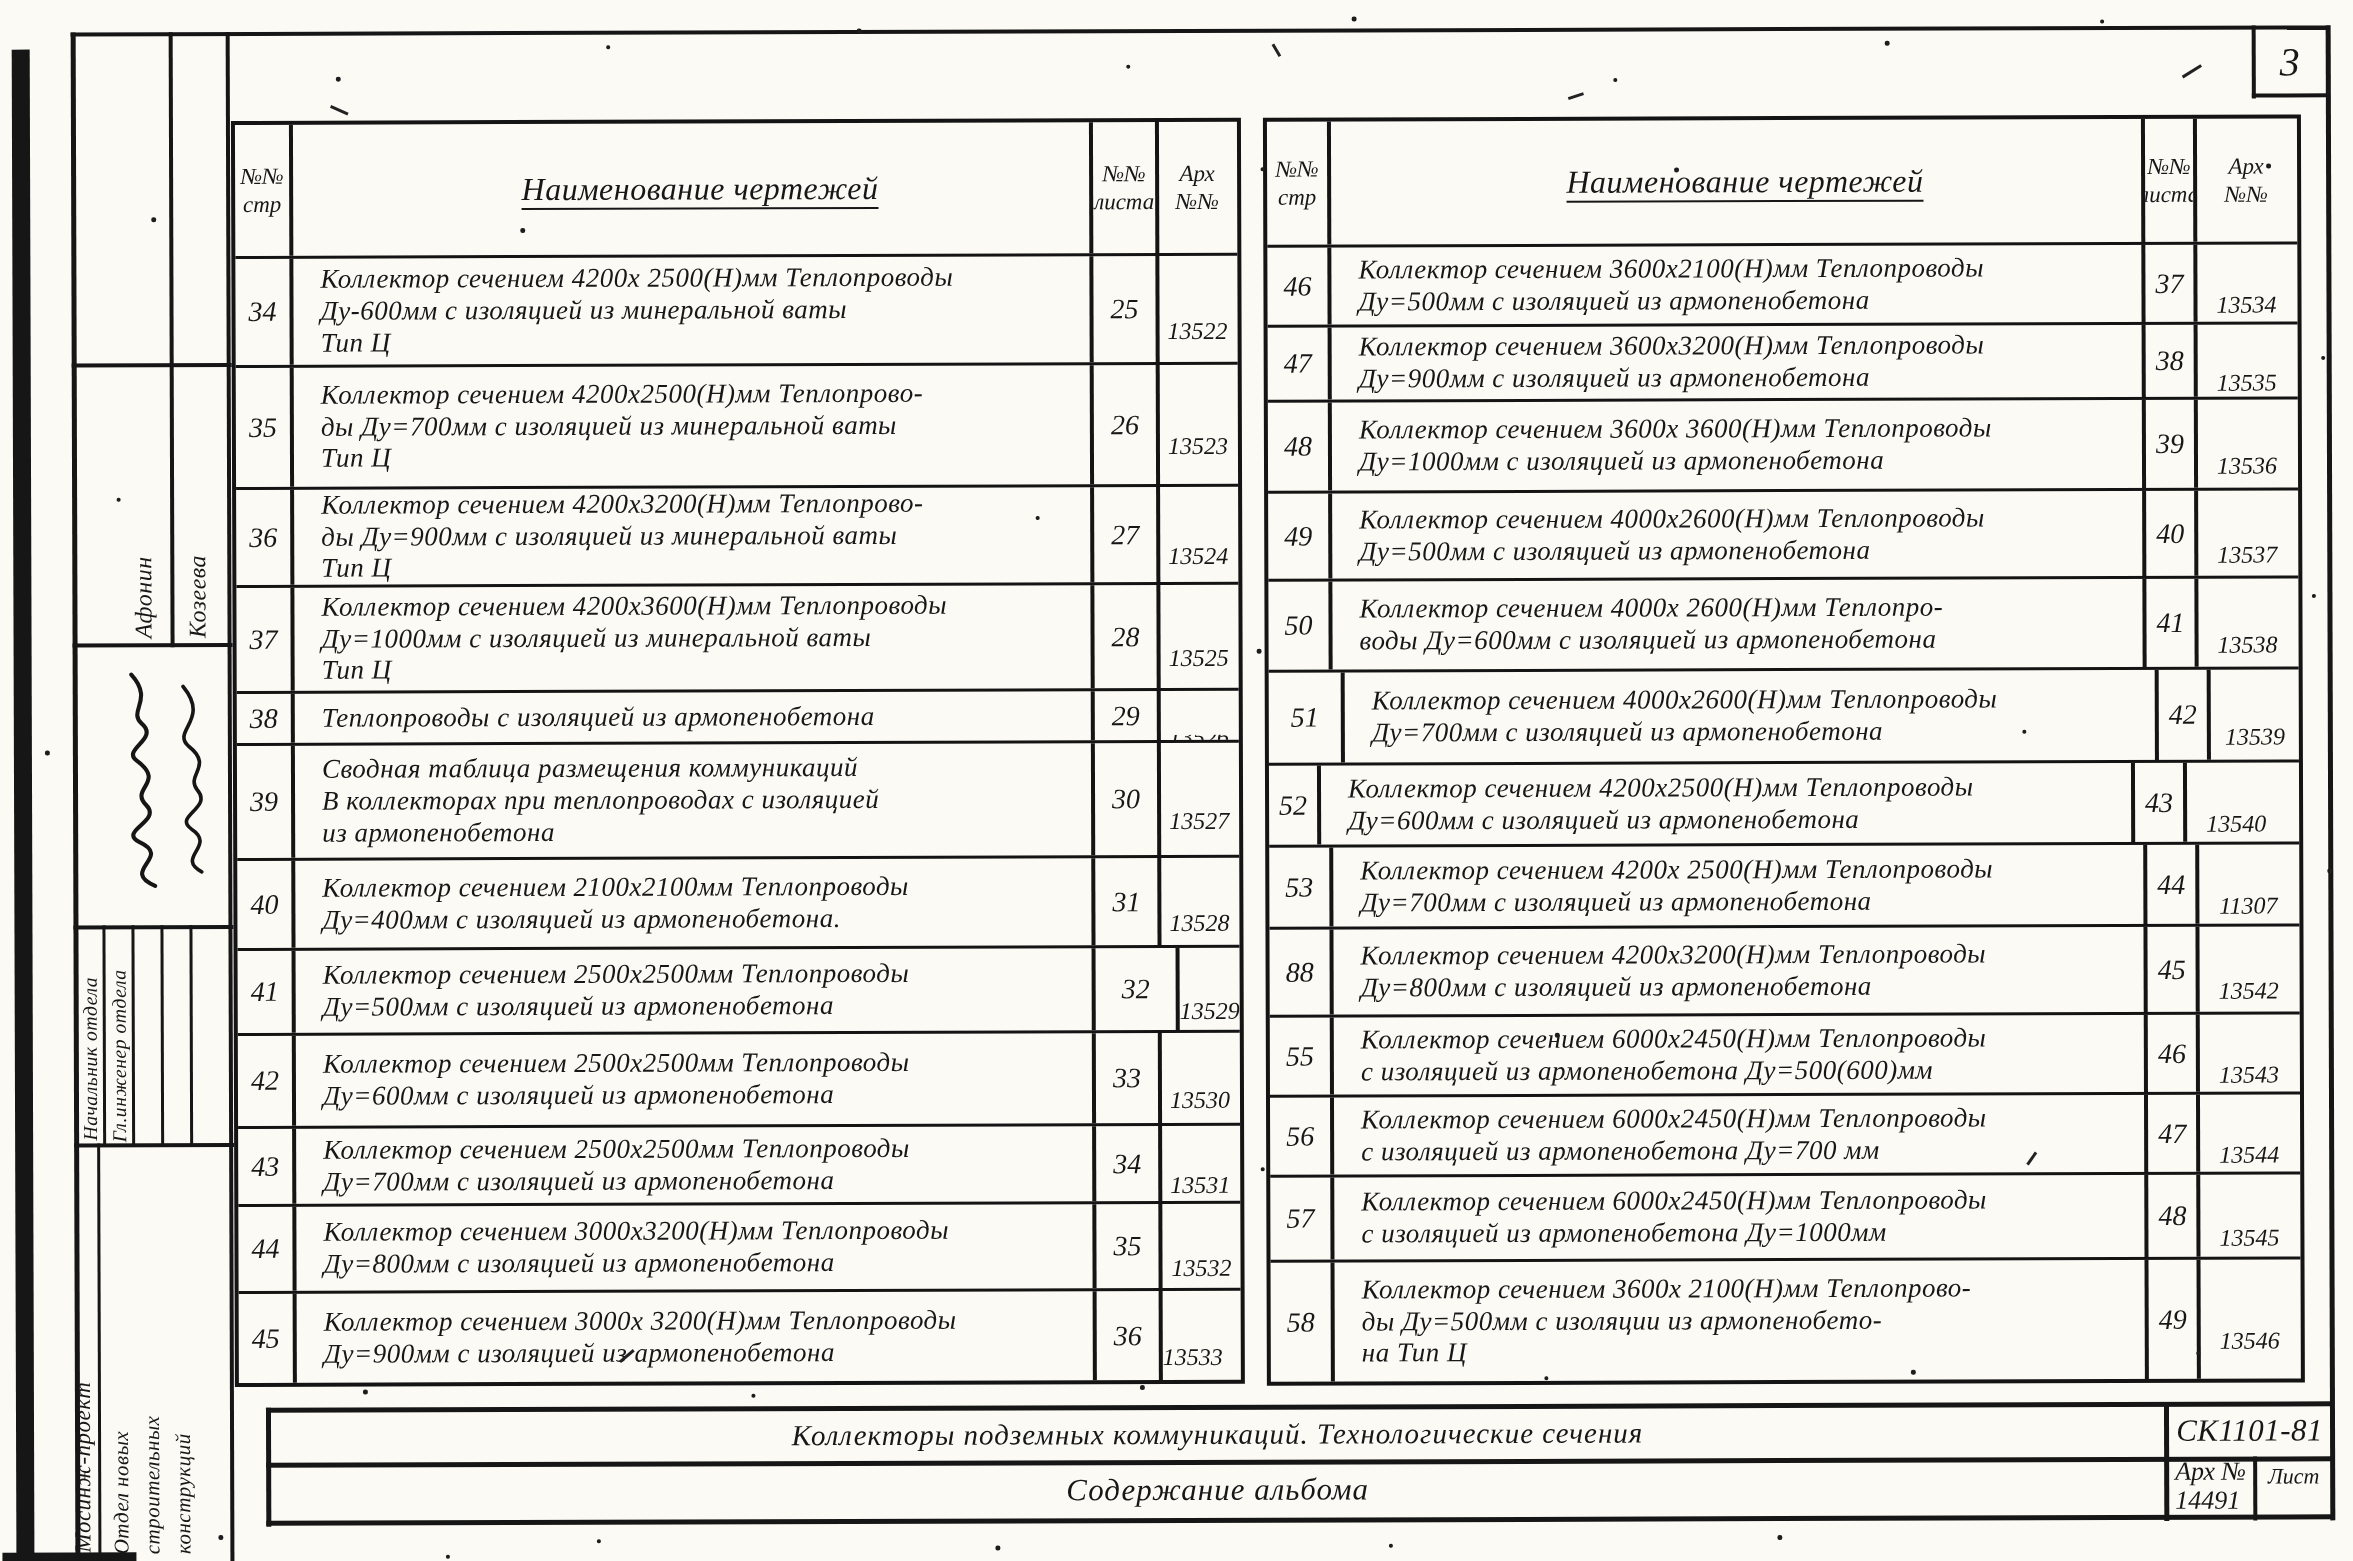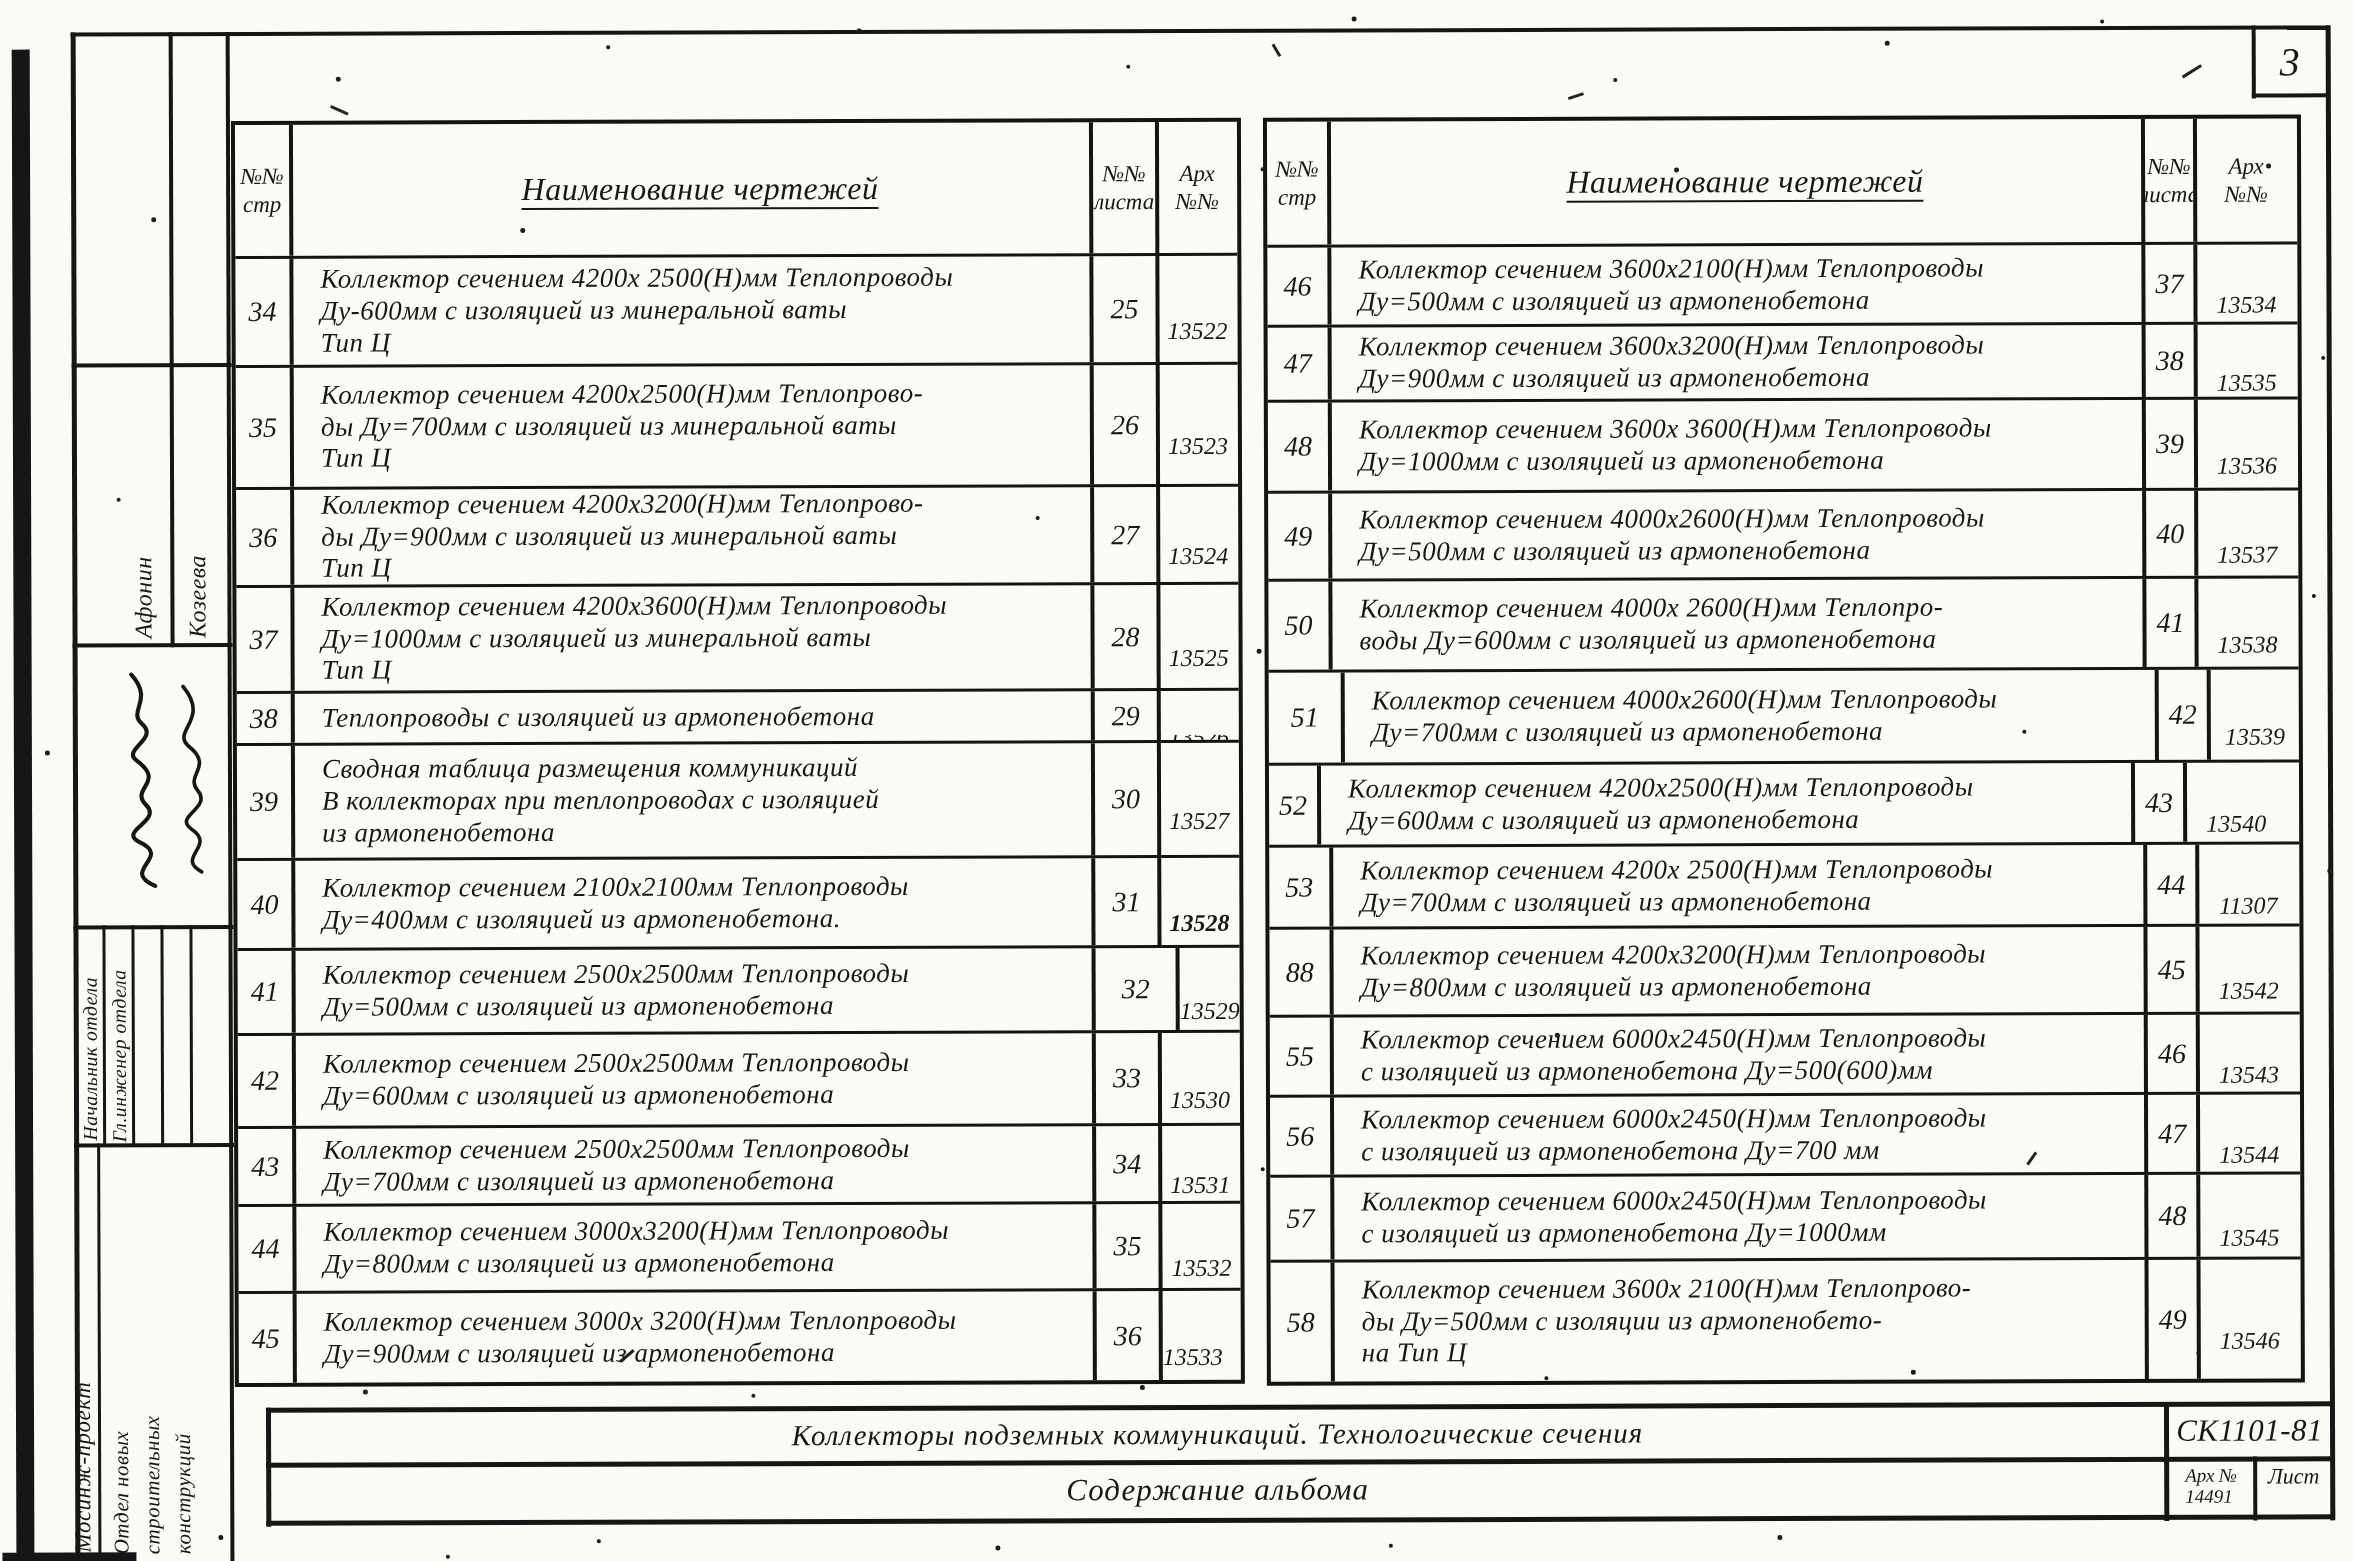--- a/index.html
+++ b/index.html
@@ -150,21 +150,21 @@
 В коллекторах  при теплопроводах  с изоляцией
 из  армопенобетона</div>
           <div class="tcell num" style="width: 66px;">30</div>
           <div class="tcell small" style="width: 76px;">13527</div>
         </div>
         <div class="trow" style="height: 90px;">
           <div class="tcell num" style="width: 58px;">40</div>
           <div class="tcell name" style="width: 800px;">Коллектор сечением 2100х2100мм  Теплопроводы
 Ду=400мм  с изоляцией  из  армопенобетона.</div>
           <div class="tcell num" style="width: 66px;">31</div>
-          <div class="tcell small" style="width: 76px; font-weight: bold;">13528</div>
+          <div class="tcell small" style="width: 76px;">13528</div>
         </div>
         <div class="trow" style="height: 85px;">
           <div class="tcell num" style="width: 58px;">41</div>
           <div class="tcell name" style="width: 800px;">Коллектор сечением 2500х2500мм  Теплопроводы
 Ду=500мм  с изоляцией  из  армопенобетона</div>
           <div class="tcell num" style="width: 84px;">32</div>
           <div class="tcell small" style="width: 76px;">13529</div>
         </div>
         <div class="trow" style="height: 93px;">
           <div class="tcell num" style="width: 58px;">42</div>
@@ -302,21 +302,21 @@
     <div class="line" style="left:264px;top:1405px;width:2068px;height:4.7px;"></div>
     <div class="line" style="left:264px;top:1460px;width:2068px;height:4.7px;"></div>
     <div class="line" style="left:264px;top:1518px;width:2068px;height:5.2px;"></div>
     <div class="line" style="left:264px;top:1405px;width:4.7px;height:119px;"></div>
     <div class="line" style="left:2162px;top:1405px;width:4.7px;height:119px;"></div>
     <div class="line" style="left:2251px;top:1460px;width:4.1px;height:64px;"></div>
 
     <div class="fcell" style="left:269px;top:1409px;width:1893px;height:50px;font-size:29px;">Коллекторы  подземных  коммуникаций.   Технологические   сечения</div>
     <div class="fcell" style="left:269px;top:1464px;width:1893px;height:52px;font-size:31px;">Содержание  альбома</div>
     <div class="fcell" style="left:2167px;top:1409px;width:161px;height:50px;font-size:31px;letter-spacing:0.5px;">СК1101-81</div>
-    <div class="fcell" style="left:2167px;top:1464px;width:84px;height:52px;flex-direction:column;align-items:flex-start;justify-content:center;padding-left:16px;font-size:19px;letter-spacing:0;line-height:1.1;">
+    <div class="fcell" style="left:2167px;top:1464px;width:84px;height:52px;flex-direction:column;align-items:flex-start;justify-content:center;padding-left:6px;font-size:26px;letter-spacing:0;line-height:1.1;">
       <span>Арх №</span>
       <span>14491</span>
     </div>
     <div class="fcell" style="left:2255px;top:1464px;width:73px;height:52px;align-items:flex-start;padding-top:3.1px;font-size:22px;letter-spacing:0;">
       <span>Лист</span>
     </div>
 
     <div class="noise"></div>
     <div class="dash" style="left:2183px;top:73px;width:22px;transform:rotate(-32deg);"></div>
     <div class="dash" style="left:332px;top:106px;width:18.6px;transform:rotate(24deg);"></div>

